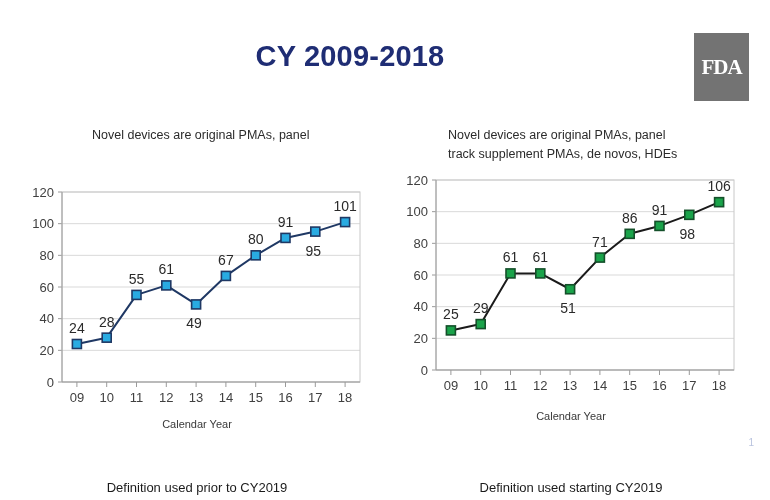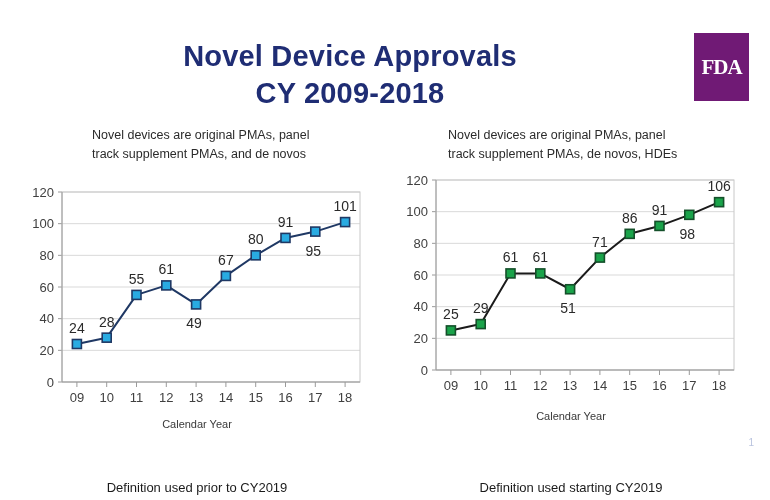--- a/index.html
+++ b/index.html
@@ -31,21 +31,21 @@
   #slide-title .title-line2 {
     display: block;
   }
 
   #fda-logo {
     position: absolute;
     left: 694px;
     top: 33px;
     width: 55px;
     height: 68px;
-    background: #701a75;
+    background: #737373;
     display: flex;
     align-items: center;
     justify-content: center;
   }
   #fda-logo .fda-text {
     color: #ffffff;
     font-family: "Liberation Serif", serif;
     font-weight: bold;
     font-size: 21px;
     letter-spacing: -1px;
@@ -124,32 +124,30 @@
     right: 16px;
     top: 437px;
     font-size: 10px;
     color: #b9c3de;
   }
 </style>
 </head>
 <body>
 
 <div id="slide-title">
-  <span class="title-line1">Novel Device Approvals</span>
   <span class="title-line2">CY 2009-2018</span>
 </div>
 
 <div id="fda-logo">
   <span class="fda-text">FDA</span>
 </div>
 
 <div class="panel" id="panel-left">
   <p class="panel-caption">
     <span>Novel devices are original PMAs, panel</span><br>
-    <span>track supplement PMAs, and de novos</span>
   </p>
   <div class="chart-wrap">
     <svg class="chart-svg" id="svg-left" width="350" height="238" viewBox="0 0 350 238">
         <line x1="40" y1="204" x2="338" y2="204" class="gridline"></line>
         <line x1="36" y1="204" x2="40" y2="204" class="axis-line"></line>
         <text x="32" y="208.5" class="tick-label y">0</text>
         <line x1="40" y1="172.33333333333334" x2="338" y2="172.33333333333334" class="gridline"></line>
         <line x1="36" y1="172.33333333333334" x2="40" y2="172.33333333333334" class="axis-line"></line>
         <text x="32" y="176.83333333333334" class="tick-label y">20</text>
         <line x1="40" y1="140.66666666666669" x2="338" y2="140.66666666666669" class="gridline"></line>

